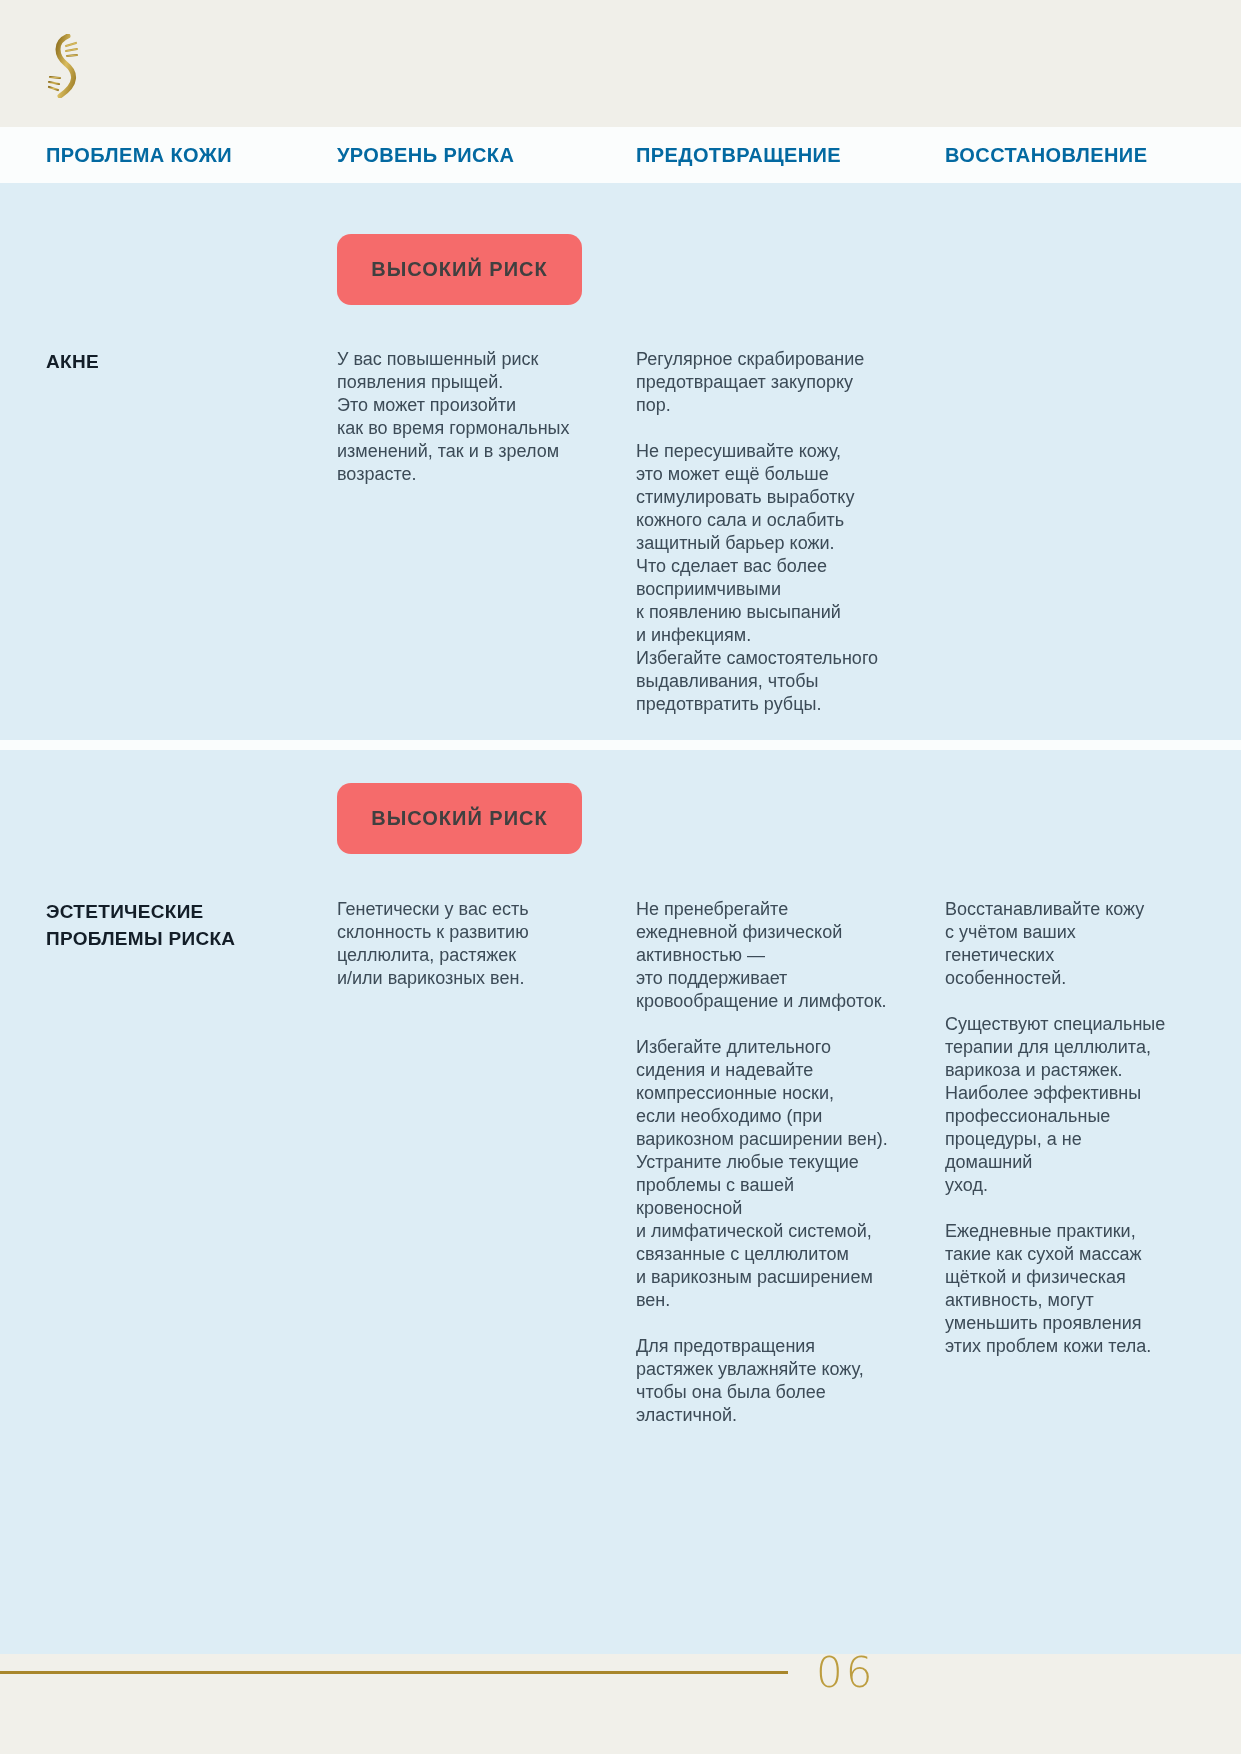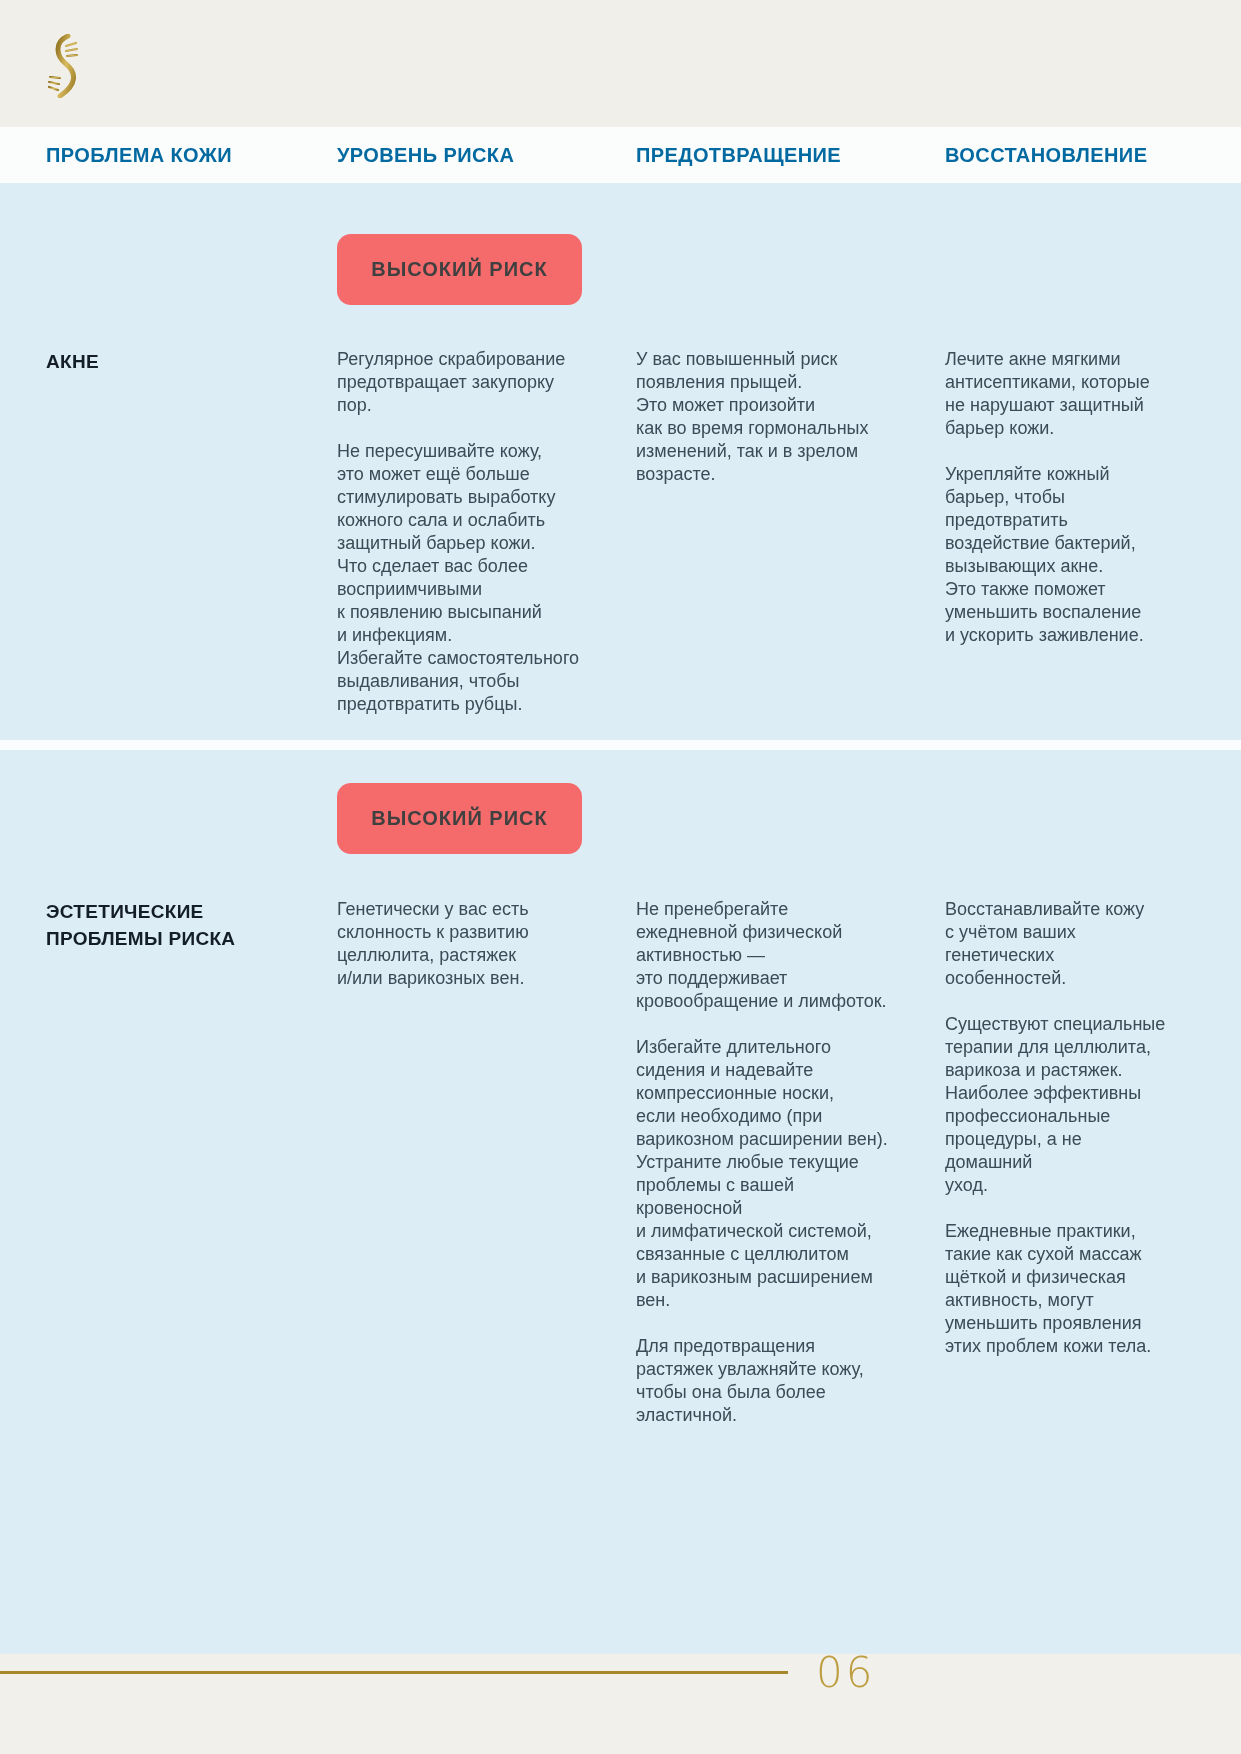--- a/index.html
+++ b/index.html
@@ -85,55 +85,42 @@
     <div class="header-cell">ПРОБЛЕМА КОЖИ</div>
     <div class="header-cell">УРОВЕНЬ РИСКА</div>
     <div class="header-cell">ПРЕДОТВРАЩЕНИЕ</div>
     <div class="header-cell">ВОССТАНОВЛЕНИЕ</div>
   </div>
 
   <div class="section section-1">
     <div class="badge badge-1">ВЫСОКИЙ РИСК</div>
     <div class="row row-1">
       <div class="problem-label">АКНЕ</div>
+      <div class="cell-text">У вас повышенный риск
+появления прыщей.
+Это может произойти
+как во время гормональных
+изменений, так и в зрелом
+возрасте.</div>
       <div class="cell-text">Регулярное скрабирование
 предотвращает закупорку
 пор.
 
 Не пересушивайте кожу,
 это может ещё больше
 стимулировать выработку
 кожного сала и ослабить
 защитный барьер кожи.
 Что сделает вас более
 восприимчивыми
 к появлению высыпаний
 и инфекциям.
 Избегайте самостоятельного
 выдавливания, чтобы
 предотвратить рубцы.</div>
-      <div class="cell-text">У вас повышенный риск
-появления прыщей.
-Это может произойти
-как во время гормональных
-изменений, так и в зрелом
-возрасте.</div>
-      <div class="cell-text">Лечите акне мягкими
-антисептиками, которые
-не нарушают защитный
-барьер кожи.
-
-Укрепляйте кожный
-барьер, чтобы
-предотвратить
-воздействие бактерий,
-вызывающих акне.
-Это также поможет
-уменьшить воспаление
-и ускорить заживление.</div>
     </div>
   </div>
 
   <div class="gap"></div>
 
   <div class="section section-2">
     <div class="badge badge-2">ВЫСОКИЙ РИСК</div>
     <div class="row row-2">
       <div class="problem-label">ЭСТЕТИЧЕСКИЕ
 ПРОБЛЕМЫ РИСКА</div>

